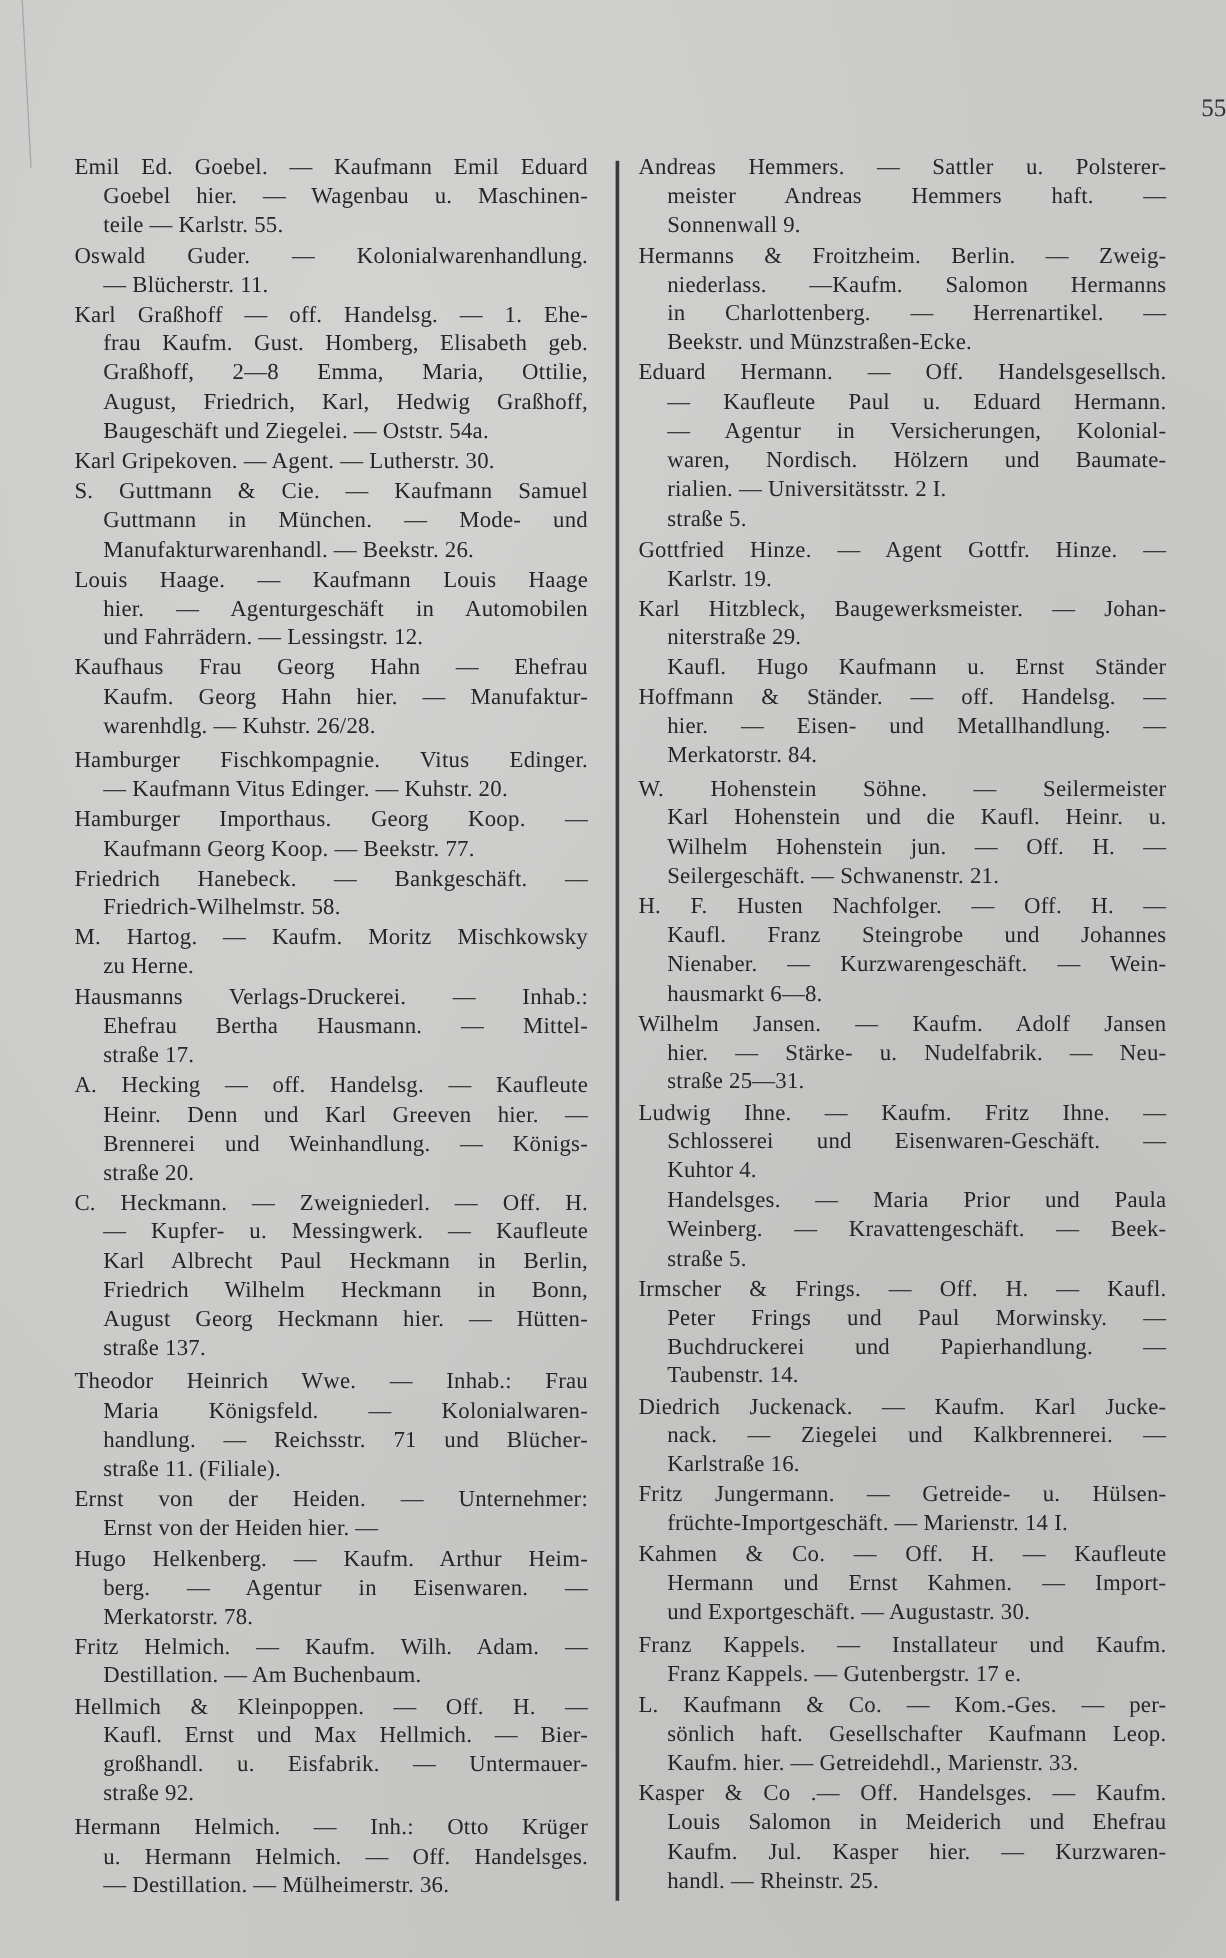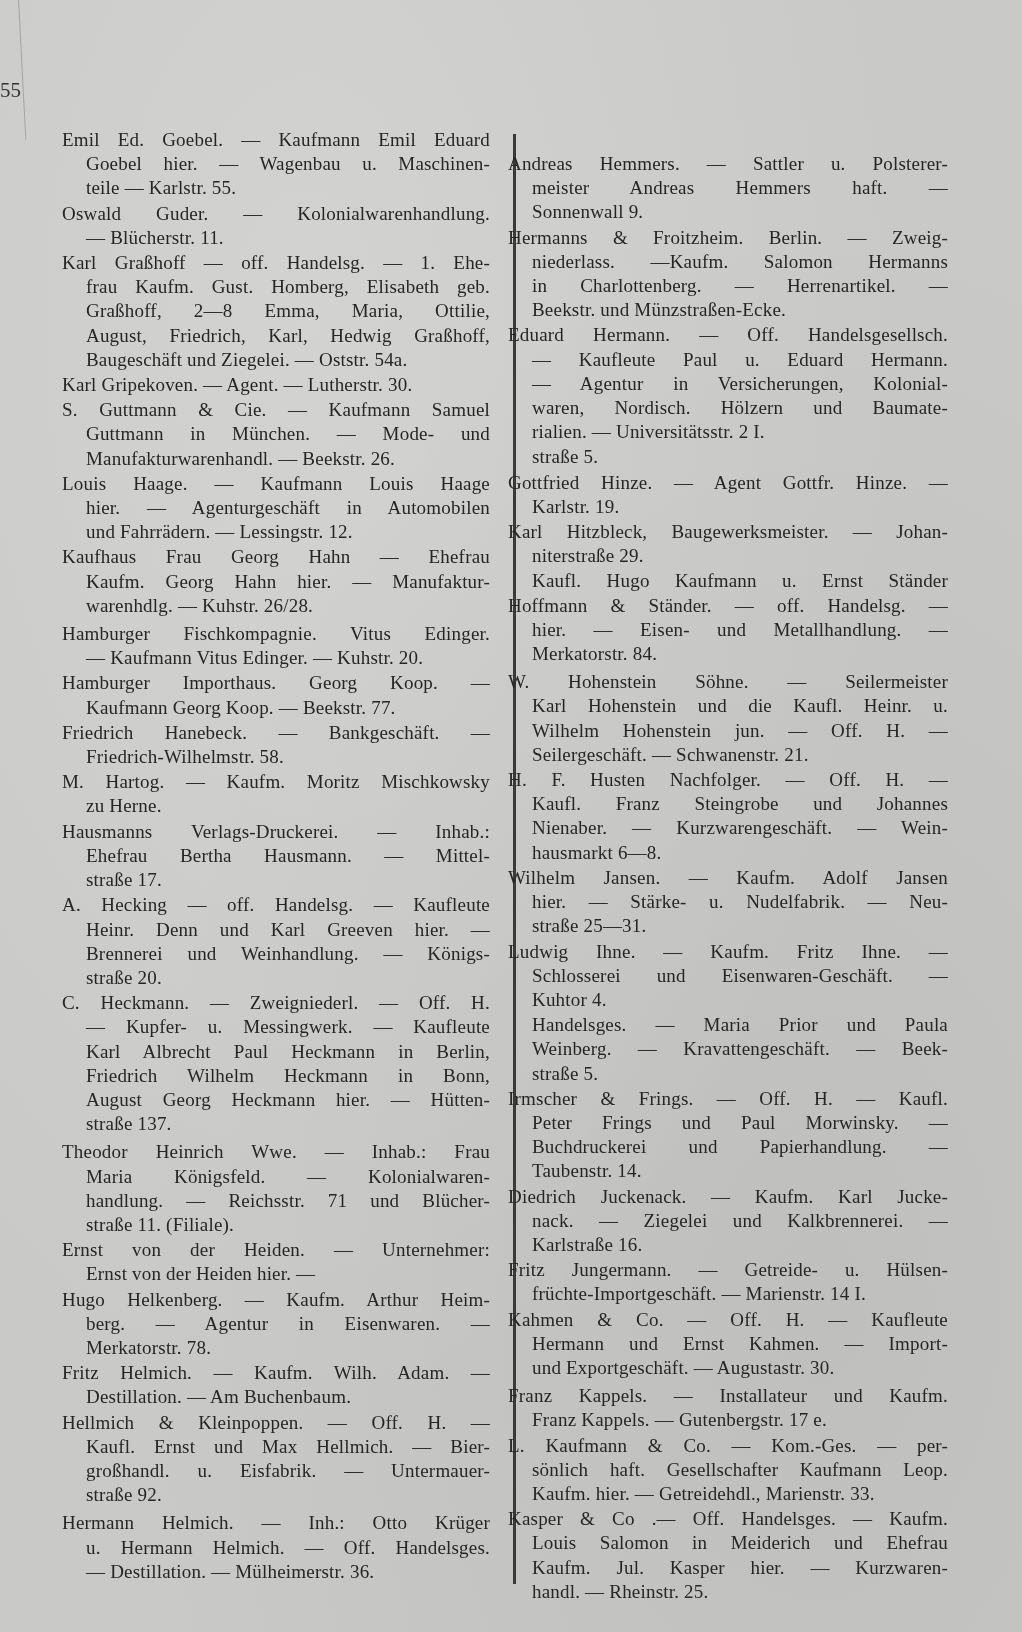--- a/index.html
+++ b/index.html
@@ -11,31 +11,31 @@
       radial-gradient(ellipse at 80% 80%, rgba(0,0,0,0.05), transparent 60%);
     font-family: "DejaVu Serif", serif;
     color: #262626;
     position: relative;
   }
   .page-edge {
     position: absolute; left: 18px; top: 0; width: 1px; height: 140px;
     background: rgba(90,90,90,0.35); transform: rotate(-3deg); transform-origin: top;
   }
   .page-number {
-    position: absolute; top: 78px; left: 0; width: 1022px; text-align: left;
+    position: absolute; top: 78px; left: 0; width: 1022px; text-align: right;
     font-size: 21px; font-family: "Liberation Serif", serif; color: #333;
   }
   .column {
     position: absolute; top: 128px; width: 428px;
     font-size: 19px; line-height: 24.2px;
     font-family: "Liberation Serif", serif;
     letter-spacing: 0.2px;
   }
   .col-left { left: 62px; }
-  .col-right { left: 508px; width: 440px; margin-top: 24px; }
+  .col-right { left: 532px; width: 440px; }
   .divider {
     position: absolute; left: 513px; top: 134px; width: 3px; height: 1450px;
     background: #3a3a3a;
   }
   .entry { margin-bottom: 1px; }
   .line { white-space: nowrap; display: block; text-align: justify; text-align-last: justify; }
   .line.first { padding-left: 0; }
   .line.cont { padding-left: 24px; }
   .line.last { text-align-last: left; }
   .entry.spaced { margin-top: 4px; }

